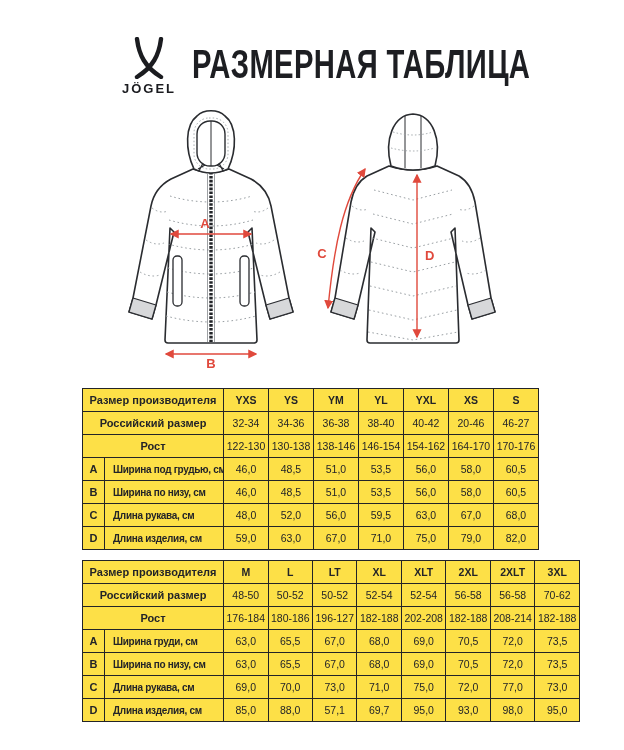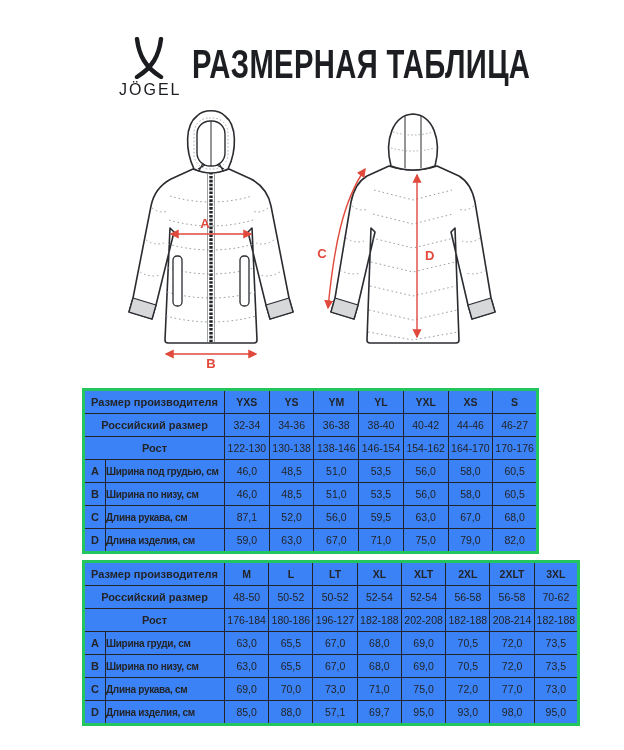--- a/index.html
+++ b/index.html
@@ -2,38 +2,38 @@
 <html><head>
 <meta charset="utf-8">
 <style>
   html,body{margin:0;padding:0;background:#ffffff;}
   .page{position:relative;width:624px;height:750px;background:#fff;overflow:hidden;
         font-family:"Liberation Sans",sans-serif;color:#232428;}
 
   
   .logo{position:absolute;left:119px;top:37px;width:60px;text-align:center;}
   .logo svg{display:block;margin:0 auto;}
-  .logo-text{font-weight:normal;font-size:16px;letter-spacing:2px;color:#1b1c20;margin-top:2px;white-space:nowrap;}
+  .logo-text{font-weight:bold;font-size:13px;letter-spacing:2px;color:#1b1c20;margin-top:2px;white-space:nowrap;}
   .title{position:absolute;left:192px;top:44px;font-size:40px;line-height:40px;font-weight:bold;
          color:#1d1e22;white-space:nowrap;transform:scaleX(.73);transform-origin:left center;letter-spacing:.5px;}
 
   
   .front{position:absolute;left:100px;top:106px;}
   .back{position:absolute;left:313px;top:106px;}
   .mlabel{font-family:"Liberation Sans",sans-serif;font-size:13px;font-weight:bold;fill:#e0493c;}
 
   
-  table.t{position:absolute;border-collapse:collapse;table-layout:fixed;background:#3b82f6;
-          border:3px solid #22c55e;}
+  table.t{position:absolute;border-collapse:collapse;table-layout:fixed;background:#fde047;
+          border:1px solid #22c55e;}
   table.t td{border:1px solid #232428;height:22px;padding:0;text-align:center;
              font-size:10.5px;color:#232428;white-space:nowrap;overflow:hidden;vertical-align:middle;}
   table.t td.lbl{font-weight:bold;font-size:11px;}
   table.t td.szc{font-weight:bold;font-size:10.5px;margin-left:26px;}
   table.t td.letter{font-weight:bold;font-size:11px;}
-  table.t td.param{text-align:left;font-weight:bold;font-size:10px;letter-spacing:-.3px;}
+  table.t td.param{text-align:left;padding-left:8px;font-weight:bold;font-size:10px;letter-spacing:-.3px;}
   .t1{left:82px;top:388px;width:457px;}
   .t2{left:82px;top:560px;width:498px;}
 </style>
 </head>
 <body>
 
 <div class="page">
 
   <div class="logo">
     <svg width="34" height="42" viewBox="0 0 34 42">
@@ -158,21 +158,21 @@
         <td class="szc">XS</td>
         <td class="szc">S</td>
       </tr>
       <tr>
         <td colspan="2" class="lbl">Российский размер</td>
         <td>32-34</td>
         <td>34-36</td>
         <td>36-38</td>
         <td>38-40</td>
         <td>40-42</td>
-        <td>44-46</td>
+        <td>20-46</td>
         <td>46-27</td>
       </tr>
       <tr>
         <td colspan="2" class="lbl">Рост</td>
         <td>122-130</td>
         <td>130-138</td>
         <td>138-146</td>
         <td>146-154</td>
         <td>154-162</td>
         <td>164-170</td>
@@ -196,21 +196,21 @@
         <td>48,5</td>
         <td>51,0</td>
         <td>53,5</td>
         <td>56,0</td>
         <td>58,0</td>
         <td>60,5</td>
       </tr>
       <tr>
         <td class="letter">C</td>
         <td class="param">Длина рукава, см</td>
-        <td>87,1</td>
+        <td>48,0</td>
         <td>52,0</td>
         <td>56,0</td>
         <td>59,5</td>
         <td>63,0</td>
         <td>67,0</td>
         <td>68,0</td>
       </tr>
       <tr>
         <td class="letter">D</td>
         <td class="param">Длина изделия, см</td>

